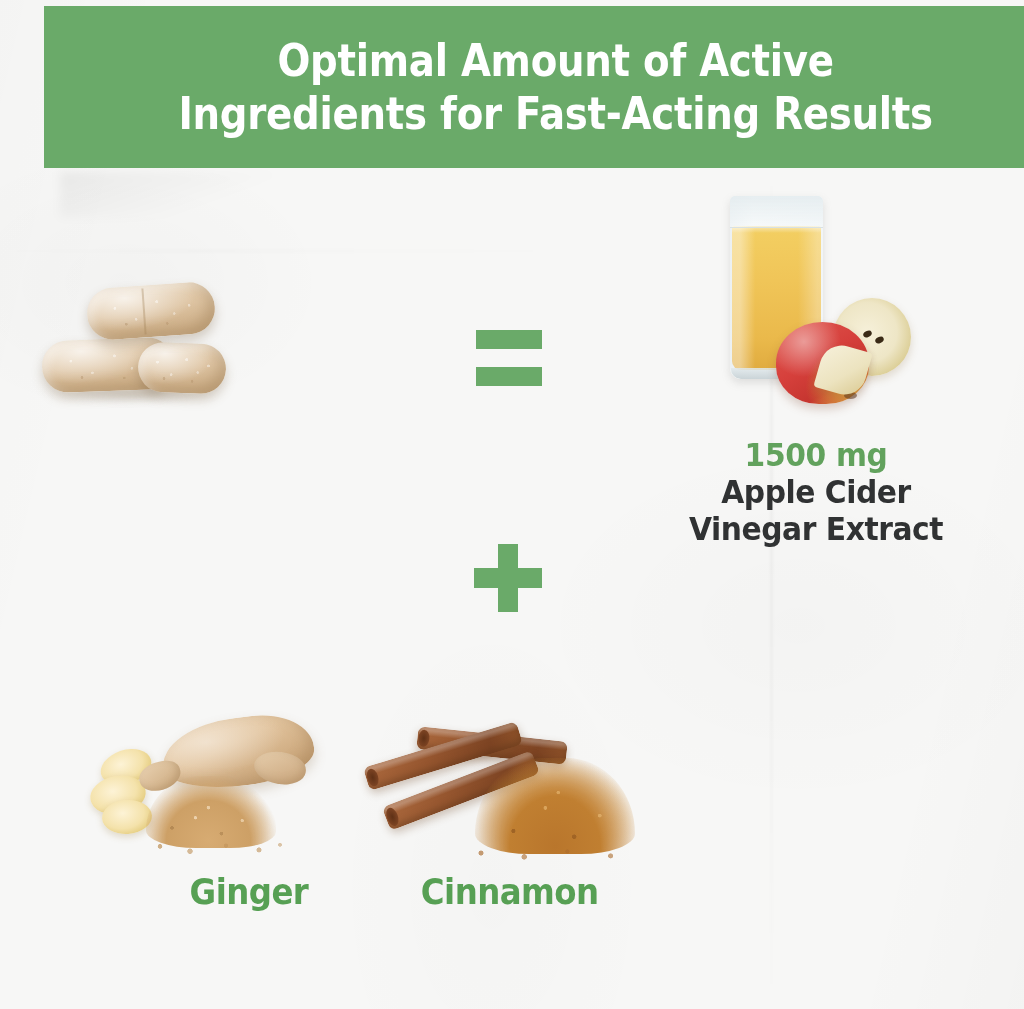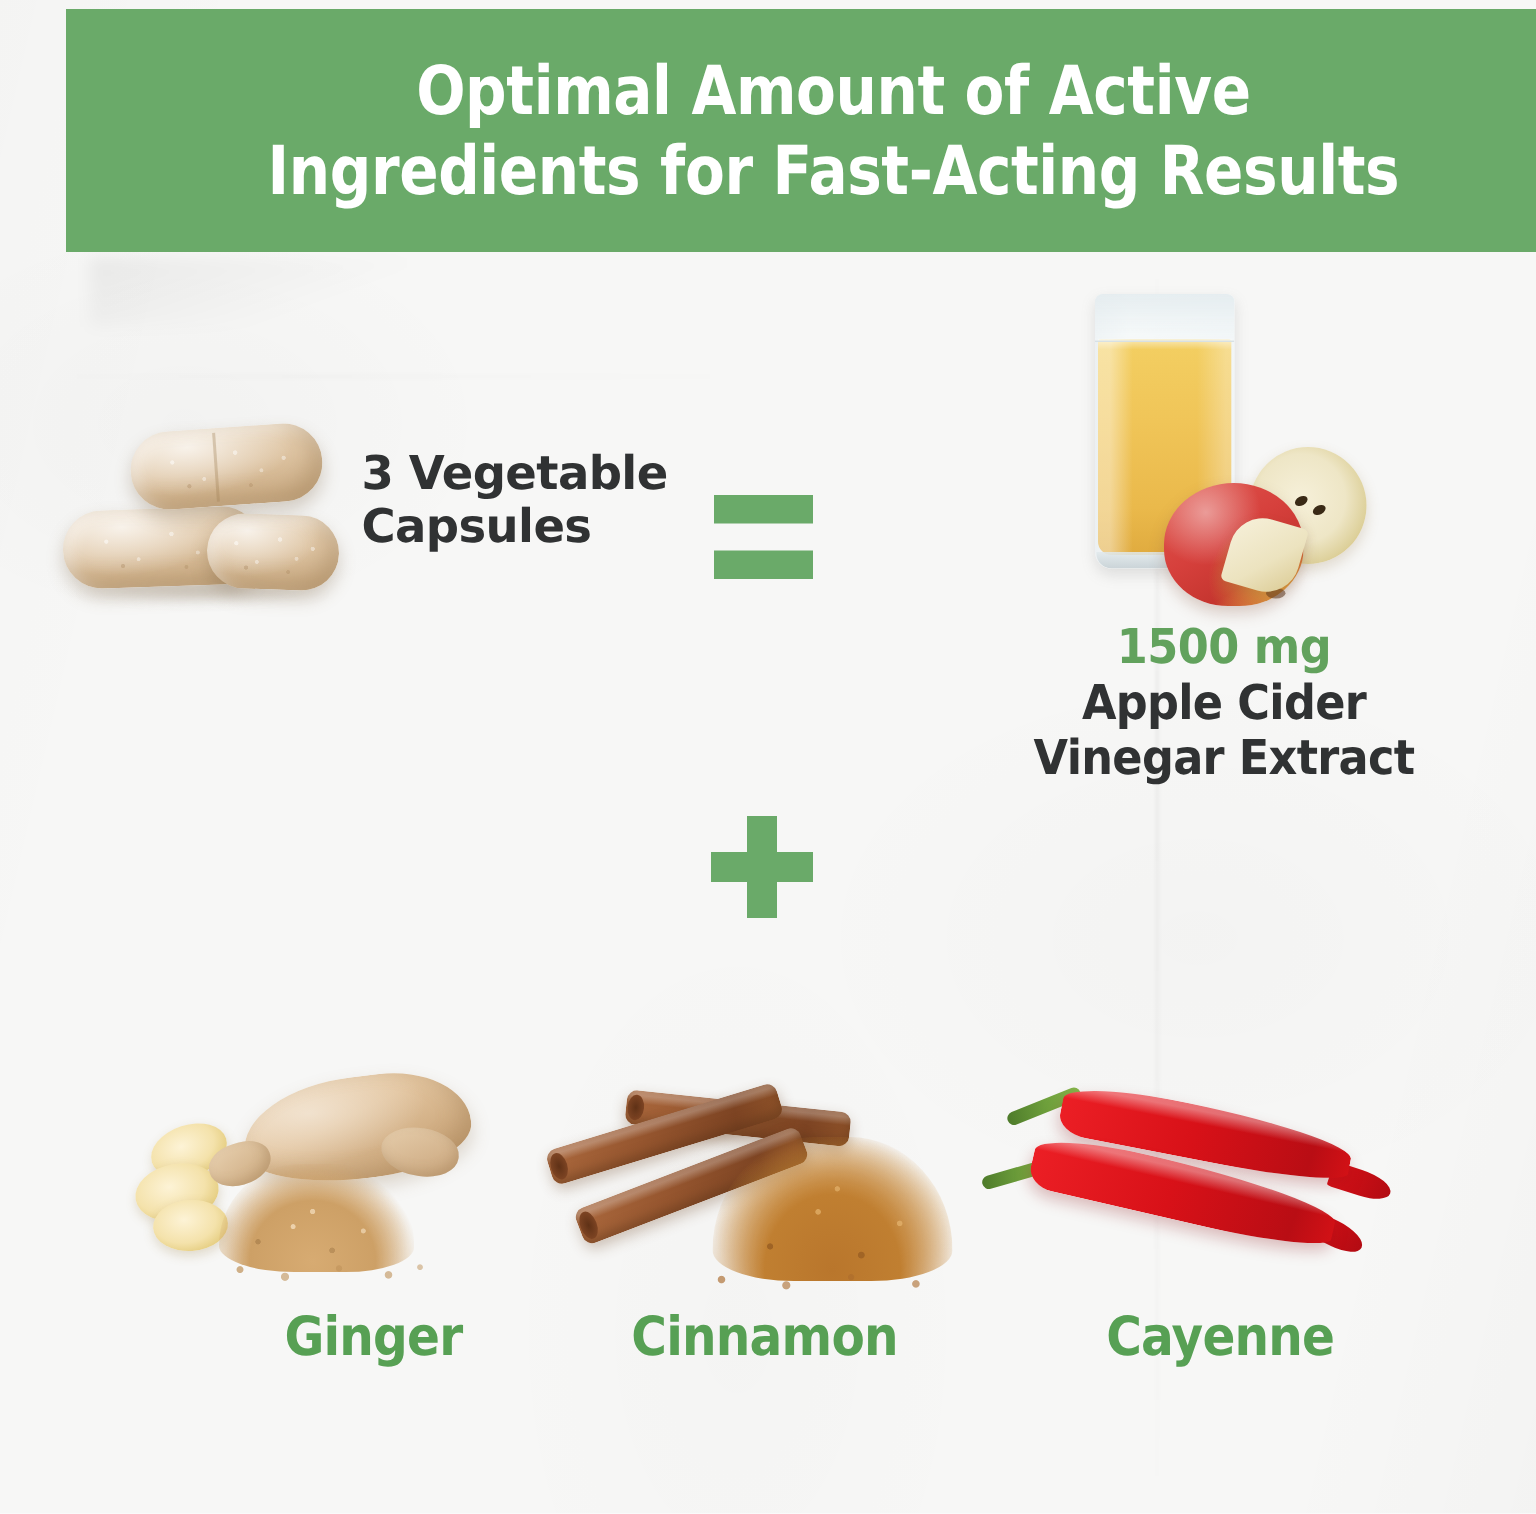--- a/index.html
+++ b/index.html
@@ -264,21 +264,21 @@
     background: linear-gradient(135deg, #f7f1dc 0%, #ece3bf 58%, #d9c88f 100%);
     border-radius: 46% 8% 46% 8%;
     transform: rotate(16deg);
     box-shadow: 0 3px 7px rgba(140,110,60,0.2);
     z-index: 4;
   }
 
   .acv-text {
     position: absolute;
     left: 620px;
-    top: 414px;
+    top: 438px;
     width: 392px;
     text-align: center;
   }
   .acv-mg {
     font-family: "DejaVu Sans", sans-serif;
     font-size: 32px;
     font-weight: bold;
     color: #62a25d;
     line-height: 1.12;
     letter-spacing: -0.4px;
@@ -540,21 +540,20 @@
       </div>
     <div class="cap cap-lower-right">
         <span class="cap-speck"></span>
       </div>
     <div class="cap cap-top">
         <span class="cap-speck"></span>
       </div>
   </div>
 
   <div class="capsule-label">
-    <div class="big">3 Vegetable Capsules</div>
   </div>
 
   <div class="equals-sign">
     <div class="bar bar-top"></div>
     <div class="bar bar-bottom"></div>
   </div>
 
   <div class="acv-art">
     <div class="glass">
       <div class="glass-juice"></div>
@@ -601,27 +600,16 @@
         <div class="gs-3 ginger-slice"></div>
         <div class="ginger-root"></div>
         <div class="ginger-knob"></div>
         <div class="ginger-knob2"></div>
         <div class="ginger-powder"></div>
         <div class="ginger-crumbs"></div>
       </div>
       <span class="ing-name">Ginger</span>
     </div>
 
-    <div class="ing ing-3">
-      <div class="ing-art">
-        <div class="chili-stem stem-1"></div>
-        <div class="chili-stem stem-2"></div>
-        <div class="chili-tip tip-1"></div>
-        <div class="chili-tip tip-2"></div>
-        <div class="chili chili-1"></div>
-        <div class="chili chili-2"></div>
-      </div>
-      <span class="ing-name">Cayenne</span>
-    </div>
 
   </div>
 
 </div>
 
 </body></html>

